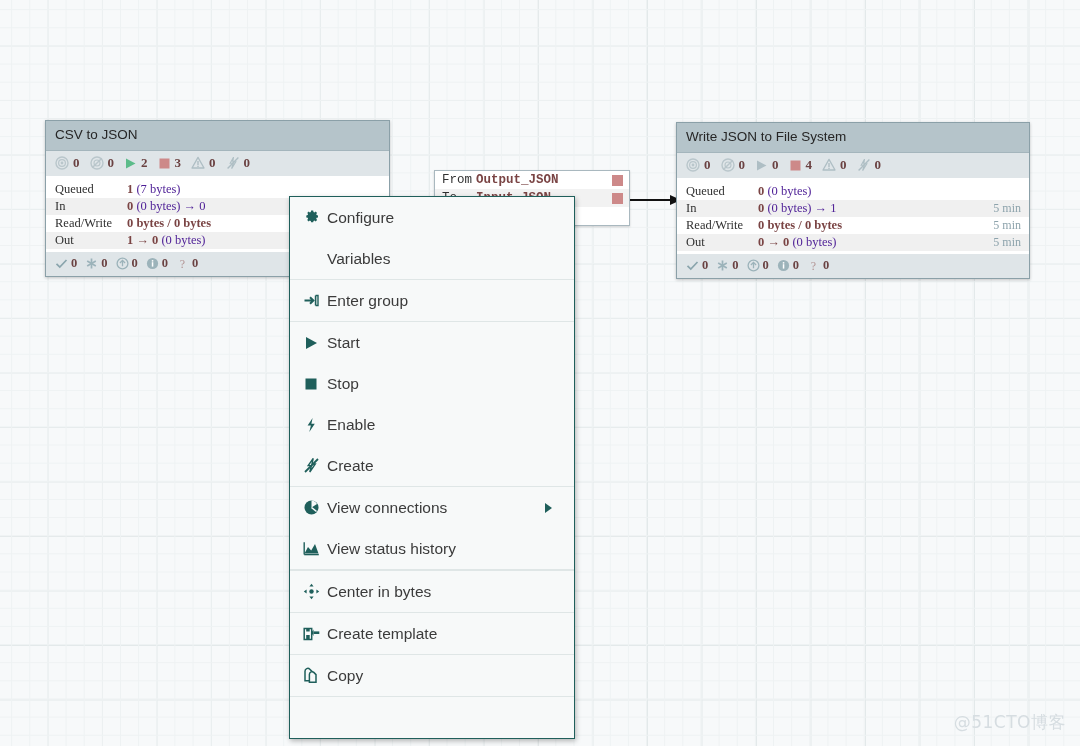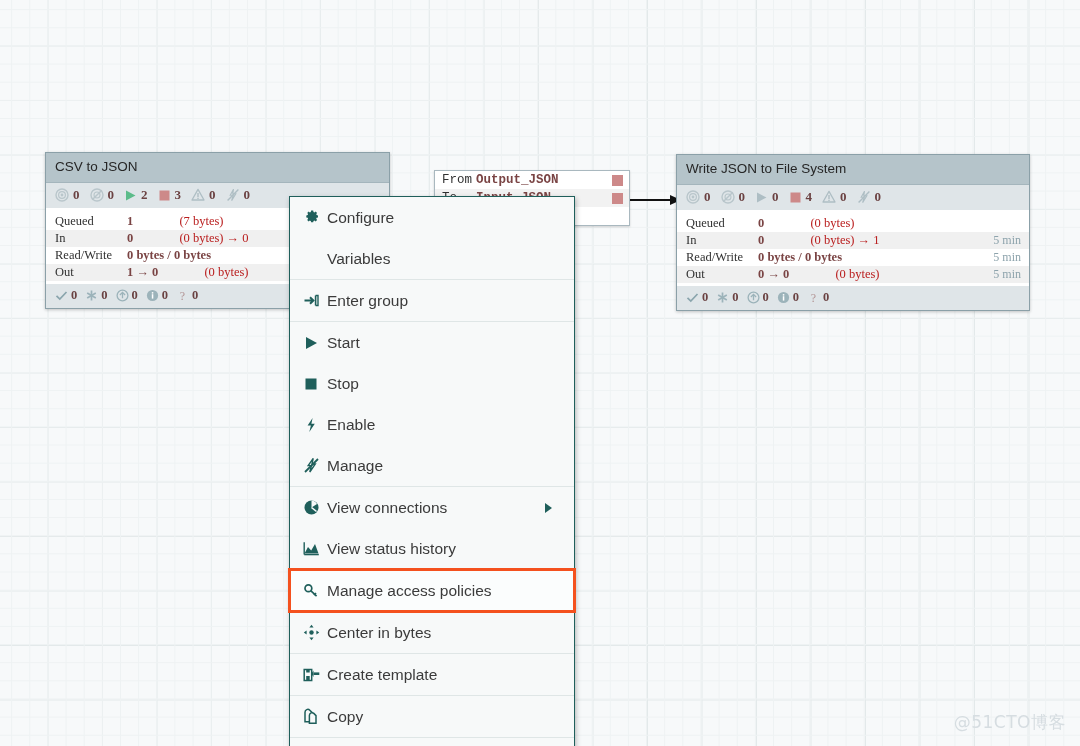--- a/index.html
+++ b/index.html
@@ -30,21 +30,20 @@
     pointer-events: none;
   }
 
   
   .panel {
     position: absolute;
     background: #ffffff;
     border: 1px solid #8ba0a8;
     box-shadow: 0 1px 3px rgba(0,0,0,0.22);
     z-index: 3;
-    margin-top: 32px;
   }
   .panel-title {
     background: #b5c4ca;
     color: #262626;
     font-size: 13.5px;
     padding: 7px 10px 7px 9px;
     border-bottom: 1px solid #a4b5bc;
     line-height: 1.1;
   }
   .panel-counters {
@@ -65,21 +64,21 @@
     display: flex;
     align-items: center;
     font-size: 12.5px;
     font-family: "Liberation Serif", serif;
     padding: 2px 8px 2px 9px;
     height: 17px;
   }
   .prow.alt { background: #f0f0f0; }
   .prow .lbl { width: 72px; color: #303030; flex: none; }
   .prow .val { color: #7a4444; font-weight: 700; flex: 1; }
-  .prow .val .muted { color: #b91c1c; font-weight: 400; padding-left: 43px; }
+  .prow .val .muted { color: #4c1d95; font-weight: 400; }
   .prow .time { color: #8da3ac; font-weight: 400; font-size: 12px; text-align: left; }
 
   .panel-footer {
     background: #dfe5e8;
     padding: 4px 8px 4px 9px;
     display: flex;
     align-items: center;
     gap: 3px;
     height: 24px;
     margin-top: 3px;
@@ -470,21 +469,21 @@
       <span class="mlabel">Enable</span>
     </div>
 
     <div class="mi">
       <span class="ico">
         <svg width="17" height="17" viewBox="0 0 17 17">
             <path d="M10.2 1.4 L5.2 8.6 H8.4 L6.8 15 L12.3 7 H9 Z" fill="none" stroke="#1f5f5b" stroke-width="1.4"></path>
             <line x1="2" y1="15" x2="15" y2="2" stroke="#1f5f5b" stroke-width="1.8"></line>
           </svg>
       </span>
-      <span class="mlabel">Manage</span>
+      <span class="mlabel">Create</span>
     </div>
     <div class="msep"></div>
 
     <div class="mi">
       <span class="ico">
         <svg width="17" height="17" viewBox="0 0 17 17">
             <circle cx="8.5" cy="8.5" r="7" fill="#1f5f5b"></circle>
             <path d="M8.5 8.5 L8.5 1.5 A7 7 0 0 1 14 5 Z" fill="#f7f9f9"></path>
             <path d="M8.5 8.5 L13.5 12.5" stroke="#f7f9f9" stroke-width="1.6"></path>
           </svg>
@@ -498,30 +497,20 @@
         <svg width="17" height="15" viewBox="0 0 17 15">
             <path d="M1.5 12.5 L5 6 L8.2 9.5 L12 3 L15.5 12.5 Z" fill="#1f5f5b"></path>
             <line x1="1.2" y1="13.6" x2="15.8" y2="13.6" stroke="#1f5f5b" stroke-width="1.4"></line>
             <line x1="1.2" y1="1.2" x2="1.2" y2="13.6" stroke="#1f5f5b" stroke-width="1.4"></line>
           </svg>
       </span>
       <span class="mlabel">View status history</span>
     </div>
     <div class="msep"></div>
 
-    <div class="mi highlight">
-      <span class="ico">
-        <svg width="17" height="17" viewBox="0 0 17 17">
-            <circle cx="5.4" cy="6.2" r="3.4" fill="none" stroke="#1f5f5b" stroke-width="1.7"></circle>
-            <line x1="7.7" y1="8.6" x2="13.6" y2="14.2" stroke="#1f5f5b" stroke-width="1.7"></line>
-            <line x1="11" y1="13" x2="13" y2="11" stroke="#1f5f5b" stroke-width="1.7"></line>
-          </svg>
-      </span>
-      <span class="mlabel">Manage access policies</span>
-    </div>
     <div class="msep"></div>
 
     <div class="mi">
       <span class="ico">
         <svg width="17" height="17" viewBox="0 0 17 17">
             <circle cx="8.5" cy="8.5" r="2.2" fill="#1f5f5b"></circle>
             <polygon points="8.5,0.8 10.6,3.6 6.4,3.6" fill="#1f5f5b"></polygon>
             <polygon points="8.5,16.2 10.6,13.4 6.4,13.4" fill="#1f5f5b"></polygon>
             <polygon points="0.8,8.5 3.6,6.4 3.6,10.6" fill="#1f5f5b"></polygon>
             <polygon points="16.2,8.5 13.4,6.4 13.4,10.6" fill="#1f5f5b"></polygon>

